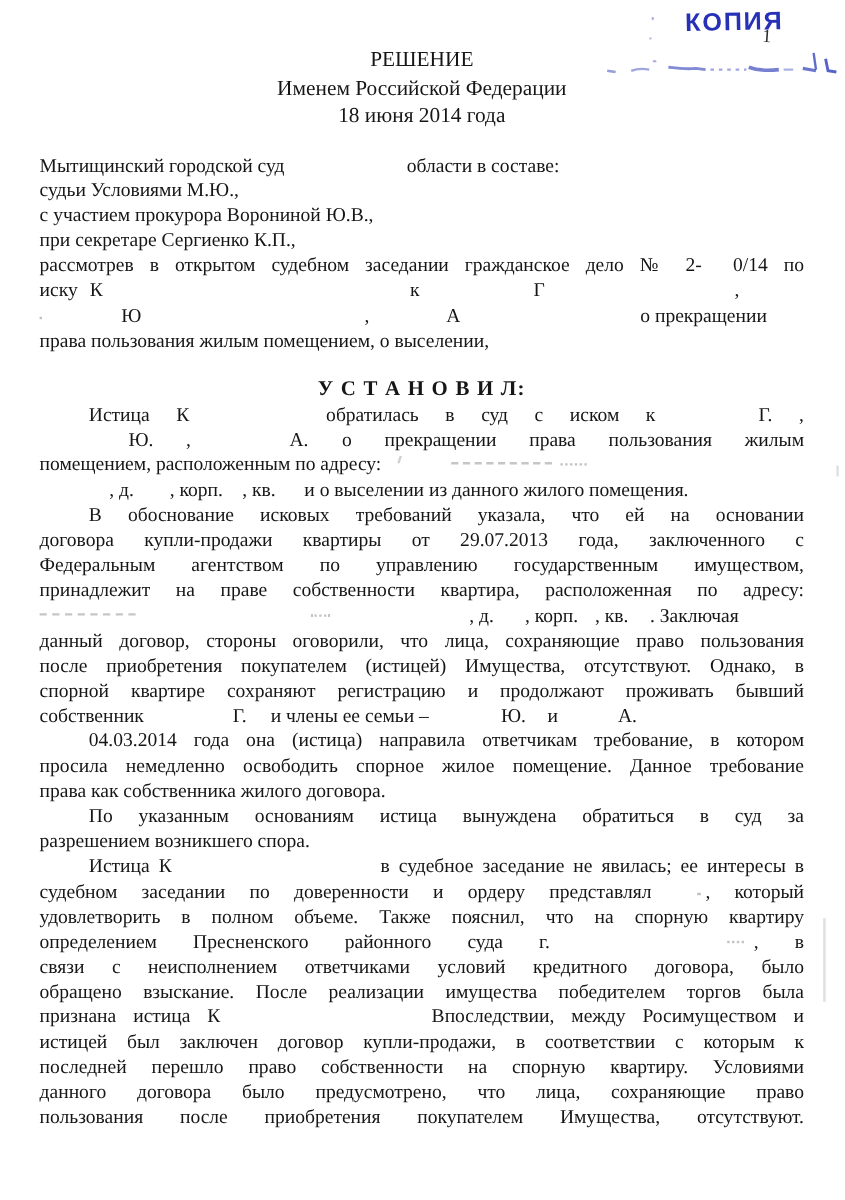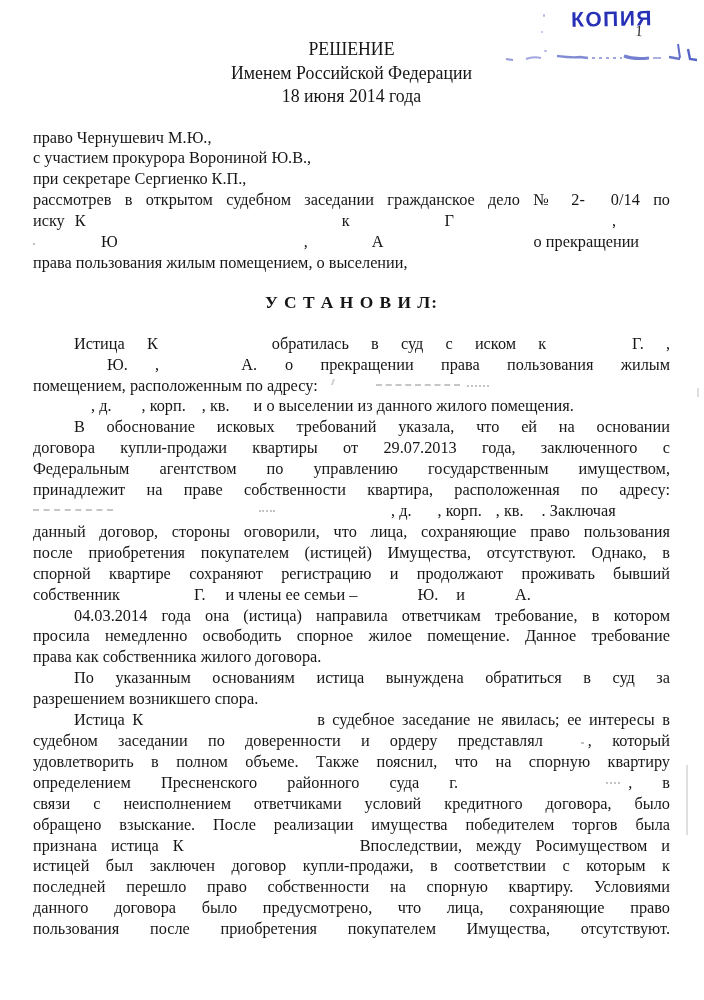--- a/index.html
+++ b/index.html
@@ -6,21 +6,21 @@
   .page{
     position:relative;width:704px;height:1000px;background:#fff;overflow:hidden;
     font-family:"Liberation Serif","DejaVu Serif",serif;color:#161616;
   }
   .doc{
     position:absolute;left:33px;top:0;width:637px;
     font-size:16.3px;line-height:20.9px;
   }
   .hdr{margin-top:38px;text-align:center;font-weight:normal;font-size:17.8px;line-height:23.5px;}
   .court{margin-top:19px;}
-  .ustanovil{margin:18px 0 21px;text-align:center;font-weight:bold;font-size:17.4px;letter-spacing:1px;}
+  .ustanovil{margin:18px 0 2px;text-align:center;font-weight:bold;font-size:17.4px;letter-spacing:1px;}
   .ln{text-align:left;white-space:normal;}
   .jl{text-align:justify;text-align-last:justify;}
   .ind{text-indent:41px;}
   .gap{display:inline-block;height:1px;vertical-align:baseline;}
   
   .art-dash{display:inline-block;height:2px;border-top:2px dashed #b3b3b3;opacity:.75;vertical-align:3px;}
   .art-dots{display:inline-block;height:2px;border-top:2px dotted #ababab;opacity:.7;vertical-align:2px;}
   .art-dot{display:inline-block;width:3px;height:2px;background:#a5a5a5;opacity:.7;vertical-align:2px;}
   .art-tick{display:inline-block;width:6px;height:6px;border-right:2px solid #b6b6b6;transform:skewX(-18deg);opacity:.65;vertical-align:6px;}
   .streak{position:absolute;background:#d7d7d7;opacity:.8;}
@@ -64,21 +64,22 @@
 
   <div class="doc">
 
     <div class="hdr">
       <div>РЕШЕНИЕ</div>
       <div>Именем Российской Федерации</div>
       <div>18 июня 2014 года</div>
     </div>
 
     <div class="court">
-      <div class="ln">право Чернушевич М.Ю.,</div>
+      <div class="ln"><span>Мытищинский городской суд</span><span class="gap" style="width:102px"></span><span>области в составе:</span></div>
+      <div class="ln">судьи Условиями М.Ю.,</div>
       <div class="ln">с участием прокурора Ворониной Ю.В.,</div>
       <div class="ln">при секретаре Сергиенко К.П.,</div>
       <div class="ln jl"><span>рассмотрев в открытом судебном заседании гражданское дело № 2-</span><span class="gap" style="width:26px"></span><span>0/14 по</span></div>
       <div class="ln"><span>иску</span><span class="gap" style="width:10px"></span><span>К</span><span class="gap" style="width:256px"></span><span>к</span><span class="gap" style="width:95px"></span><span>Г</span><span class="gap" style="width:158px"></span><span>,</span></div>
       <div class="ln"><span class="art-dot" style="width:2px"></span><span class="gap" style="width:66px"></span><span>Ю</span><span class="gap" style="width:186px"></span><span>,</span><span class="gap" style="width:64px"></span><span>А</span><span class="gap" style="width:150px"></span><span>о прекращении</span></div>
       <div class="ln">права пользования жилым помещением, о выселении,</div>
     </div>
 
     <div class="ustanovil">У С Т А Н О В И Л:</div>
 

